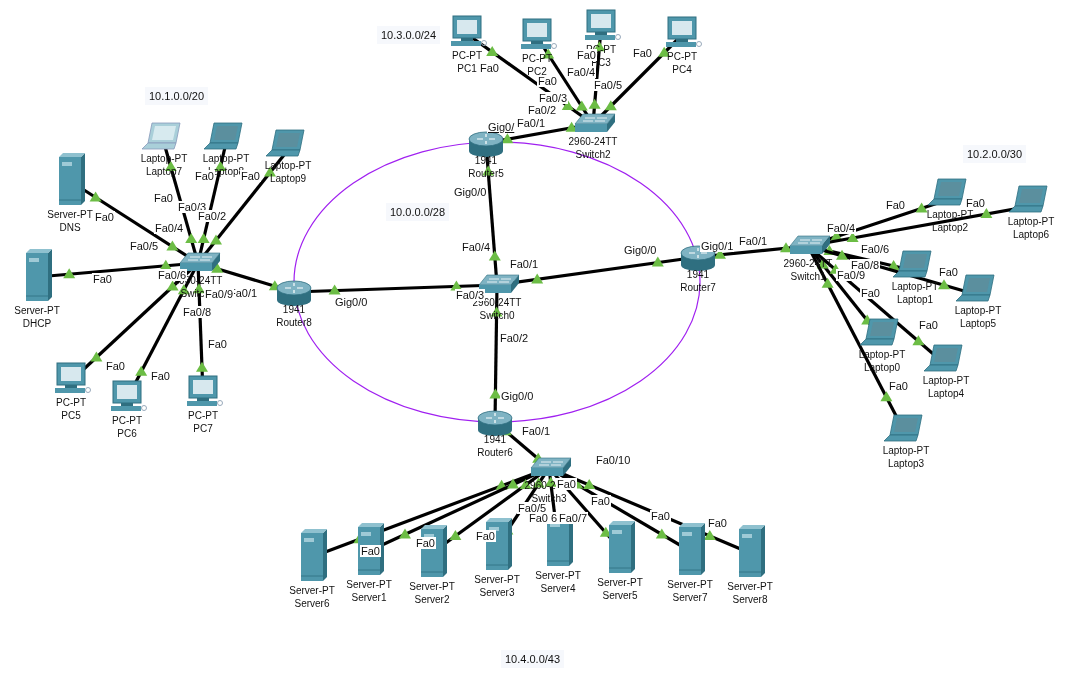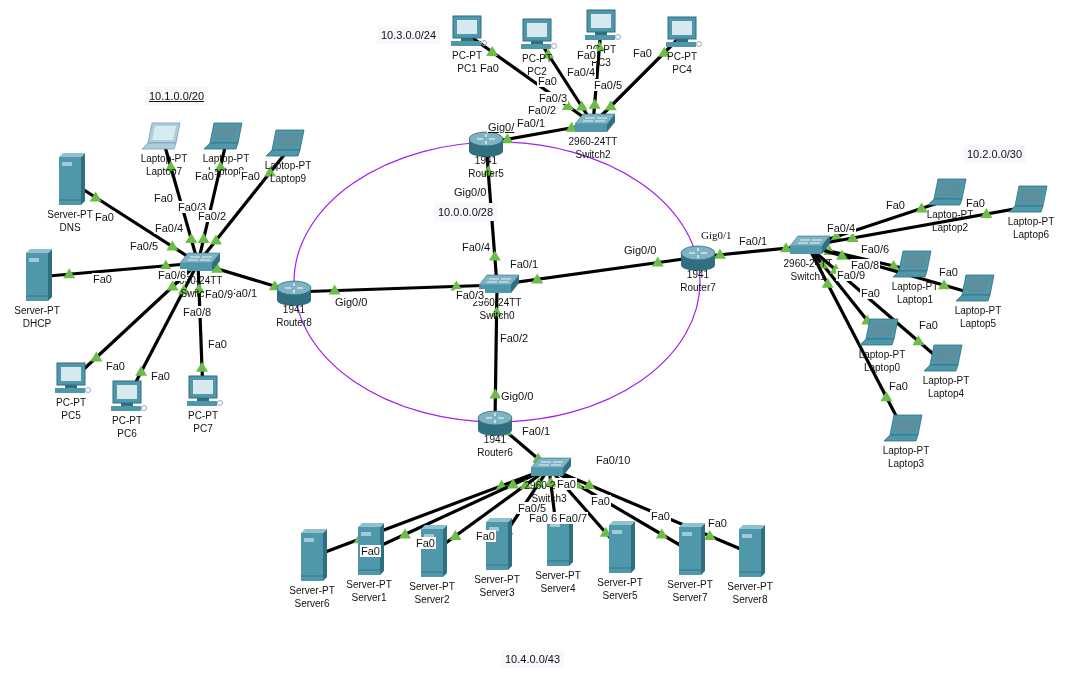--- a/index.html
+++ b/index.html
@@ -487,22 +487,22 @@
           <polygon points="739,529 743,525 765,525 761,529" fill="#8fc1cf"></polygon>
           <rect x="742" y="534" width="10" height="4" fill="#9fcad6"></rect>
           <line x1="739" y1="572" x2="761" y2="572" stroke="#2f6f80" stroke-width="0.8"></line>
         </g>
       </g>
     </g>
 </svg>
 
 <div id="notes-layer">
     <div class="net-note" style="left: 377px; top: 26px;">10.3.0.0/24</div>
-    <div class="net-note" style="left: 145px; top: 87px; text-decoration: underline;">10.1.0.0/20</div>
-    <div class="net-note" style="left: 386px; top: 203px; margin-left: 48px;">10.0.0.0/28</div>
+    <div class="net-note" style="left: 145px; top: 87px;">10.1.0.0/20</div>
+    <div class="net-note" style="left: 386px; top: 203px;">10.0.0.0/28</div>
     <div class="net-note" style="left: 963px; top: 145px;">10.2.0.0/30</div>
     <div class="net-note" style="left: 501px; top: 650px;">10.4.0.0/43</div>
   </div>
 <div id="labels-layer">
     <div class="dev-lbl" style="left: 486px; top: 154px;">
       <div>1941</div>
       <div>Router5</div>
     </div>
     <div class="dev-lbl" style="left: 294px; top: 303px;">
       <div>1941</div>
@@ -656,21 +656,21 @@
     <div class="port" style="left: 593px; top: 79px;">Fa0/5</div>
     <div class="port" style="left: 479px; top: 62px;">Fa0</div>
     <div class="port" style="left: 576px; top: 49px;">Fa0</div>
     <div class="port" style="left: 632px; top: 47px;">Fa0</div>
     <div class="port" style="left: 461px; top: 241px;">Fa0/4</div>
     <div class="port" style="left: 509px; top: 258px;">Fa0/1</div>
     <div class="port" style="left: 455px; top: 289px;">Fa0/3</div>
     <div class="port" style="left: 499px; top: 332px;">Fa0/2</div>
     <div class="port" style="left: 500px; top: 390px;">Gig0/0</div>
     <div class="port" style="left: 623px; top: 244px;">Gig0/0</div>
-    <div class="port" style="left: 700px; top: 229px; font-family: Liberation Serif, serif;">Gig0/1</div>
+    <div class="port" style="left: 700px; top: 240px;">Gig0/1</div>
     <div class="port" style="left: 738px; top: 235px;">Fa0/1</div>
     <div class="port" style="left: 334px; top: 296px;">Gig0/0</div>
     <div class="port" style="left: 228px; top: 287px;">Fa0/1</div>
     <div class="port" style="left: 204px; top: 288px;">Fa0/9</div>
     <div class="port" style="left: 182px; top: 306px;">Fa0/8</div>
     <div class="port" style="left: 157px; top: 269px;">Fa0/6</div>
     <div class="port" style="left: 129px; top: 240px;">Fa0/5</div>
     <div class="port" style="left: 154px; top: 222px;">Fa0/4</div>
     <div class="port" style="left: 177px; top: 201px;">Fa0/3</div>
     <div class="port" style="left: 197px; top: 210px;">Fa0/2</div>

